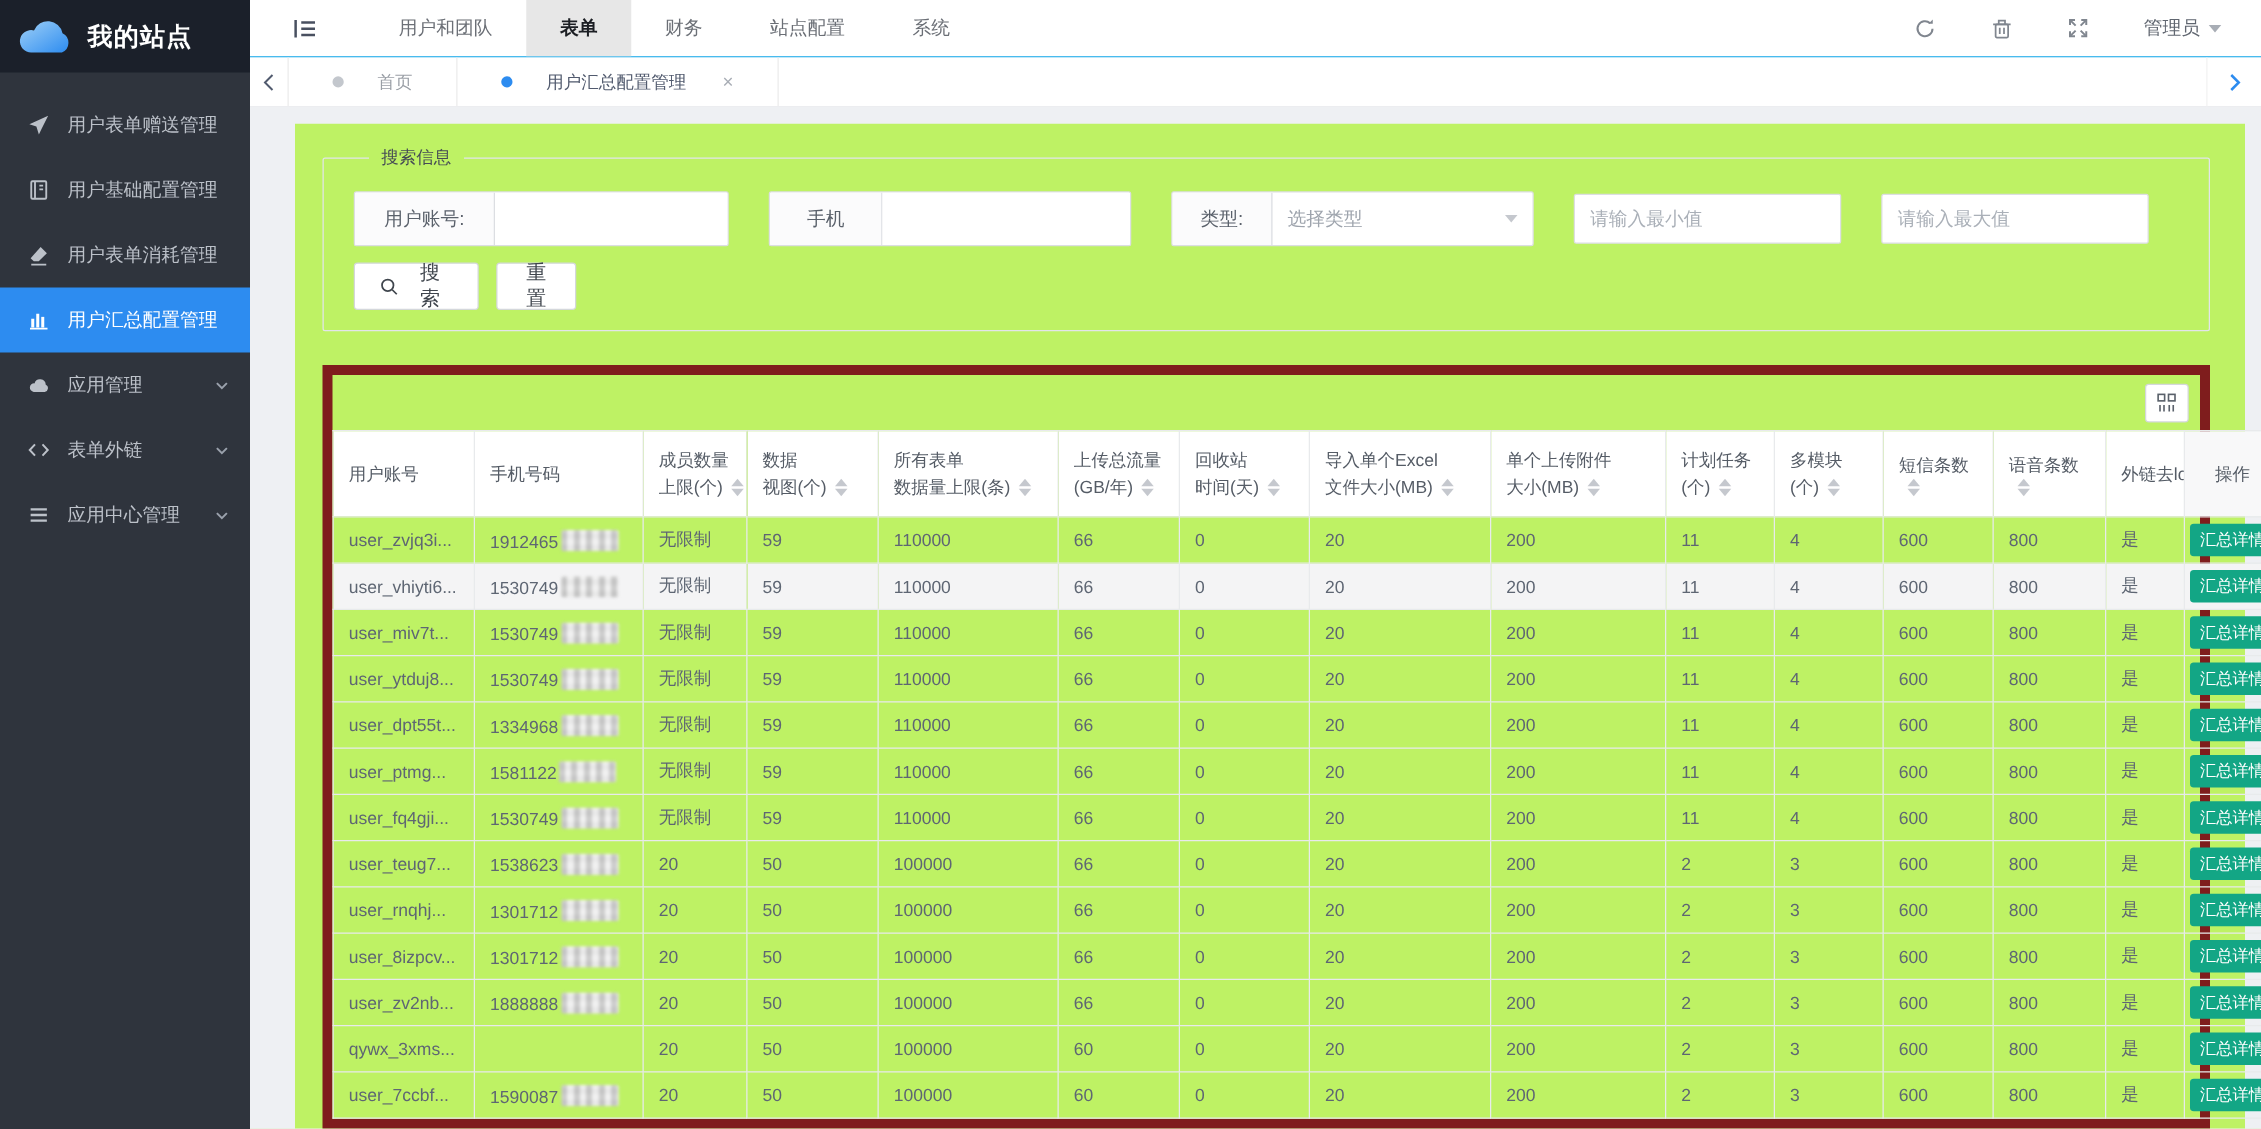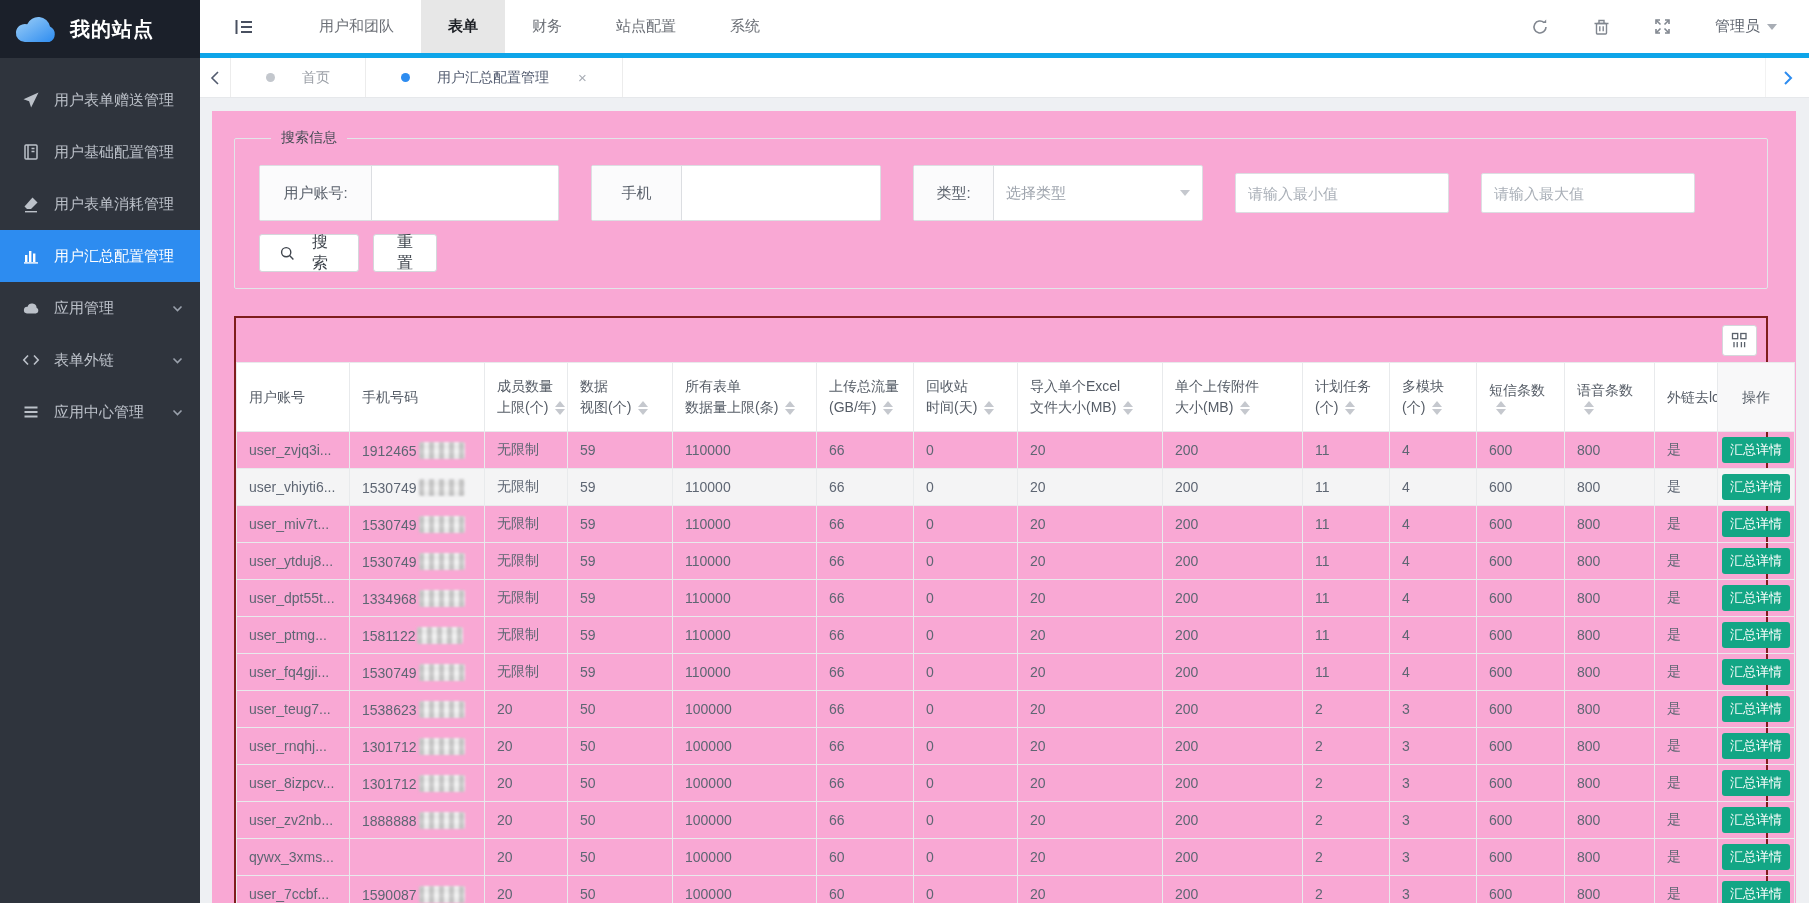--- a/index.html
+++ b/index.html
@@ -17,21 +17,21 @@
   .menu { padding-top:16px; }
   .menu-item { height:52px; display:flex; align-items:center; padding:0 16px 0 22px; color:#bcc1c9; font-size:15px; cursor:pointer; }
   .menu-item.active { background:#2d8cf0; color:#fff; }
   .mi-icon { width:20px; height:18px; margin-right:12px; display:inline-flex; align-items:center; }
   .mi-icon svg { width:18px; height:18px; }
   .chev { margin-left:auto; display:inline-flex; color:#9aa1ac; }
 
   
   .main { margin-left:200px; height:100%; display:flex; flex-direction:column; }
 
-  .topbar { height:58px; background:#fff; display:flex; align-items:center; border-bottom:5px solid #0ea5e9; flex:0 0 auto; }
+  .topbar { height:46px; background:#fff; display:flex; align-items:center; border-bottom:1px solid #0ea5e9; flex:0 0 auto; }
   .collapse-btn { margin-left:34px; color:#495060; cursor:pointer; display:inline-flex; }
   .nav-tabs { display:flex; height:100%; margin-left:38px; }
   .nav-tab { padding:0 27px; height:100%; display:flex; align-items:center; color:#6b6f76; font-size:15px; font-weight:500; cursor:pointer; }
   .nav-tab.active { background:#e7e7e7; color:#1c1f24; font-weight:bold; }
   .topbar-right { margin-left:auto; display:flex; align-items:center; gap:44px; padding-right:32px; color:#80868f; }
   .tool-icon { display:inline-flex; cursor:pointer; }
   .admin { display:flex; align-items:center; gap:7px; color:#606670; font-size:15px; cursor:pointer; }
   .caret-down { width:0; height:0; border-left:5px solid transparent; border-right:5px solid transparent; border-top:6px solid #a8adb5; display:inline-block; }
 
   .tabbar { height:40px; background:#fff; border-bottom:1px solid #e6e8eb; display:flex; align-items:stretch; flex:0 0 auto; }
@@ -39,43 +39,43 @@
   .tab-arrow.right { margin-left:auto; width:44px; color:#2d8cf0; border-left:1px solid #f2f2f2; }
   .page-tabs { display:flex; }
   .page-tab { display:flex; align-items:center; gap:27px; padding:0 35px; border-left:1px solid #ececec; border-right:1px solid #ececec; color:#9a9fa6; font-size:14px; cursor:pointer; }
   .page-tab + .page-tab { border-left:none; }
   .page-tab .dot { width:9px; height:9px; border-radius:50%; background:#c3c7cd; }
   .page-tab.active { color:#515a6e; }
   .page-tab.active .dot { background:#2d8cf0; }
   .tab-close { color:#a8adb5; font-size:15px; line-height:1; margin-left:2px; cursor:pointer; }
 
   .content { flex:1 1 auto; background:#eef0f3; padding:13px 13px 0 12px; overflow:hidden; }
-  .panel { background:#f9a8d4; height:100%; padding:12px 28px 0 22px; }
+  .panel { background:#bef264; height:100%; padding:12px 28px 0 22px;margin-left:24px; }
 
   
   .search-fieldset { border:1px solid #e2e5e9; border-radius:2px; margin:6px 0 0 0; padding:18px 24px 16px 24px; }
   .search-fieldset legend { padding:0 10px; margin-left:12px; color:#464c55; font-size:14px; }
   .form-row { display:flex; align-items:center; gap:32px; }
   .form-row.btns { gap:14px; margin-top:13px; }
-  .input-group { display:flex; height:56px; border:1px solid #dcdee2; border-radius:2px; overflow:hidden; background:#fff; }
+  .input-group { display:flex; height:44px; border:1px solid #dcdee2; border-radius:2px; overflow:hidden; background:#fff; }
   .ig-label { background:#fbfbfc; border-right:1px solid #dcdee2; display:flex; align-items:center; justify-content:center; color:#5a616b; font-size:15px; padding:0 10px; white-space:nowrap; }
   .w-account { width:300px; } .w-account .ig-label { width:112px; }
   .w-phone { width:290px; } .w-phone .ig-label { width:90px; }
   .w-type  { width:290px; } .w-type .ig-label { width:80px; }
   .ig-input { flex:1; border:none; outline:none; padding:0 10px; font-size:14px; color:#515a6e; min-width:0; }
   .select-body { flex:1; display:flex; align-items:center; padding:0 12px; color:#9ea4ad; font-size:15px; cursor:pointer; }
   .select-body .caret-down { margin-left:auto; border-top-color:#c5c8ce; }
   .plain-input { width:214px; height:40px; border:1px solid #dcdee2; border-radius:2px; padding:0 12px; font-size:15px; color:#515a6e; outline:none; }
   .plain-input::placeholder { color:#aab0b8; }
   .btn { display:inline-flex; align-items:center; justify-content:center; gap:7px; height:38px; background:#fff; border:1px solid #d4d7db; border-radius:3px; color:#3f454d; font-size:16px; padding:0 20px; cursor:pointer; font-family:inherit; }
   .btn-search { width:100px; }
   .btn-reset { width:64px; }
 
   
-  .table-section { margin-top:27px; border:2px solid #7f1d1d; position:relative; }
+  .table-section { margin-top:27px; border:8px solid #7f1d1d; position:relative; }
   .table-toolbar { height:44px; position:relative; }
   .col-setting-btn { position:absolute; right:9px; top:7px; width:35px; height:31px; background:#fff; border:1px solid #d4d7db; border-radius:3px; display:flex; align-items:center; justify-content:center; cursor:pointer; color:#5a616b; }
 
   table.grid { width:100%; border-collapse:collapse; table-layout:fixed; font-size:14px; color:#5e6673; border-top:1px solid #e8eaec; }
   .grid th, .grid td { border:1px solid #e8eaec; border-left:none; padding:0 0 0 12px; text-align:left; overflow:hidden; }
   .grid th:first-child, .grid td:first-child { border-left:1px solid #e8eaec; }
   .grid th { font-weight:normal; color:#555c66; padding-top:13px; padding-bottom:13px; vertical-align:middle; background:#fff; font-size:14px; }
   .grid .th-line { line-height:21px; display:flex; align-items:center; white-space:nowrap; }
   .grid td { height:37px; white-space:nowrap; }
   .grid tbody tr:nth-child(2) { background:#f4f4f5; }

